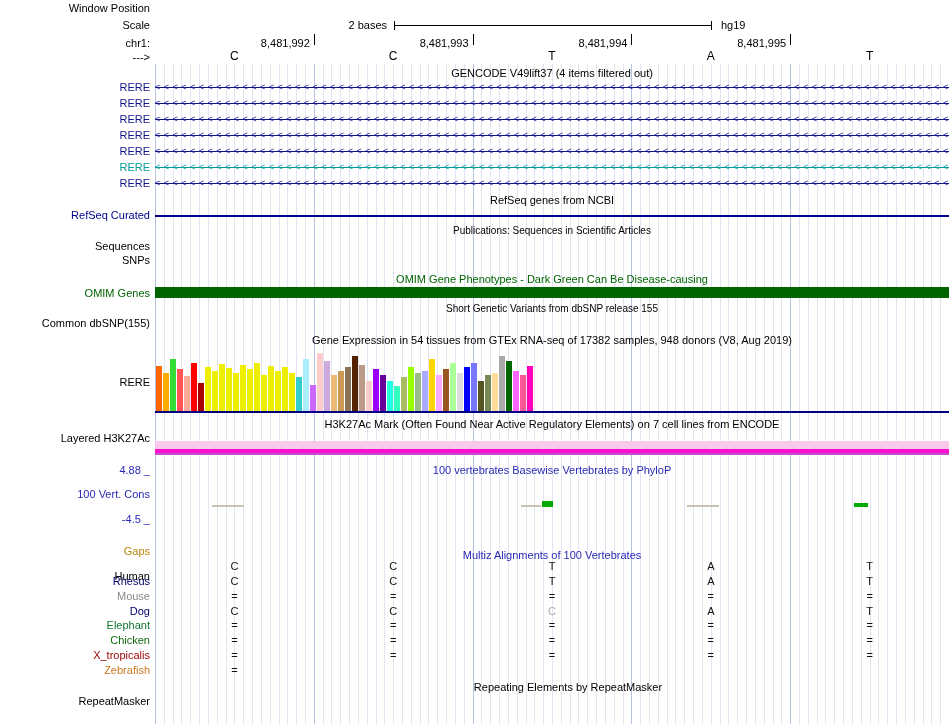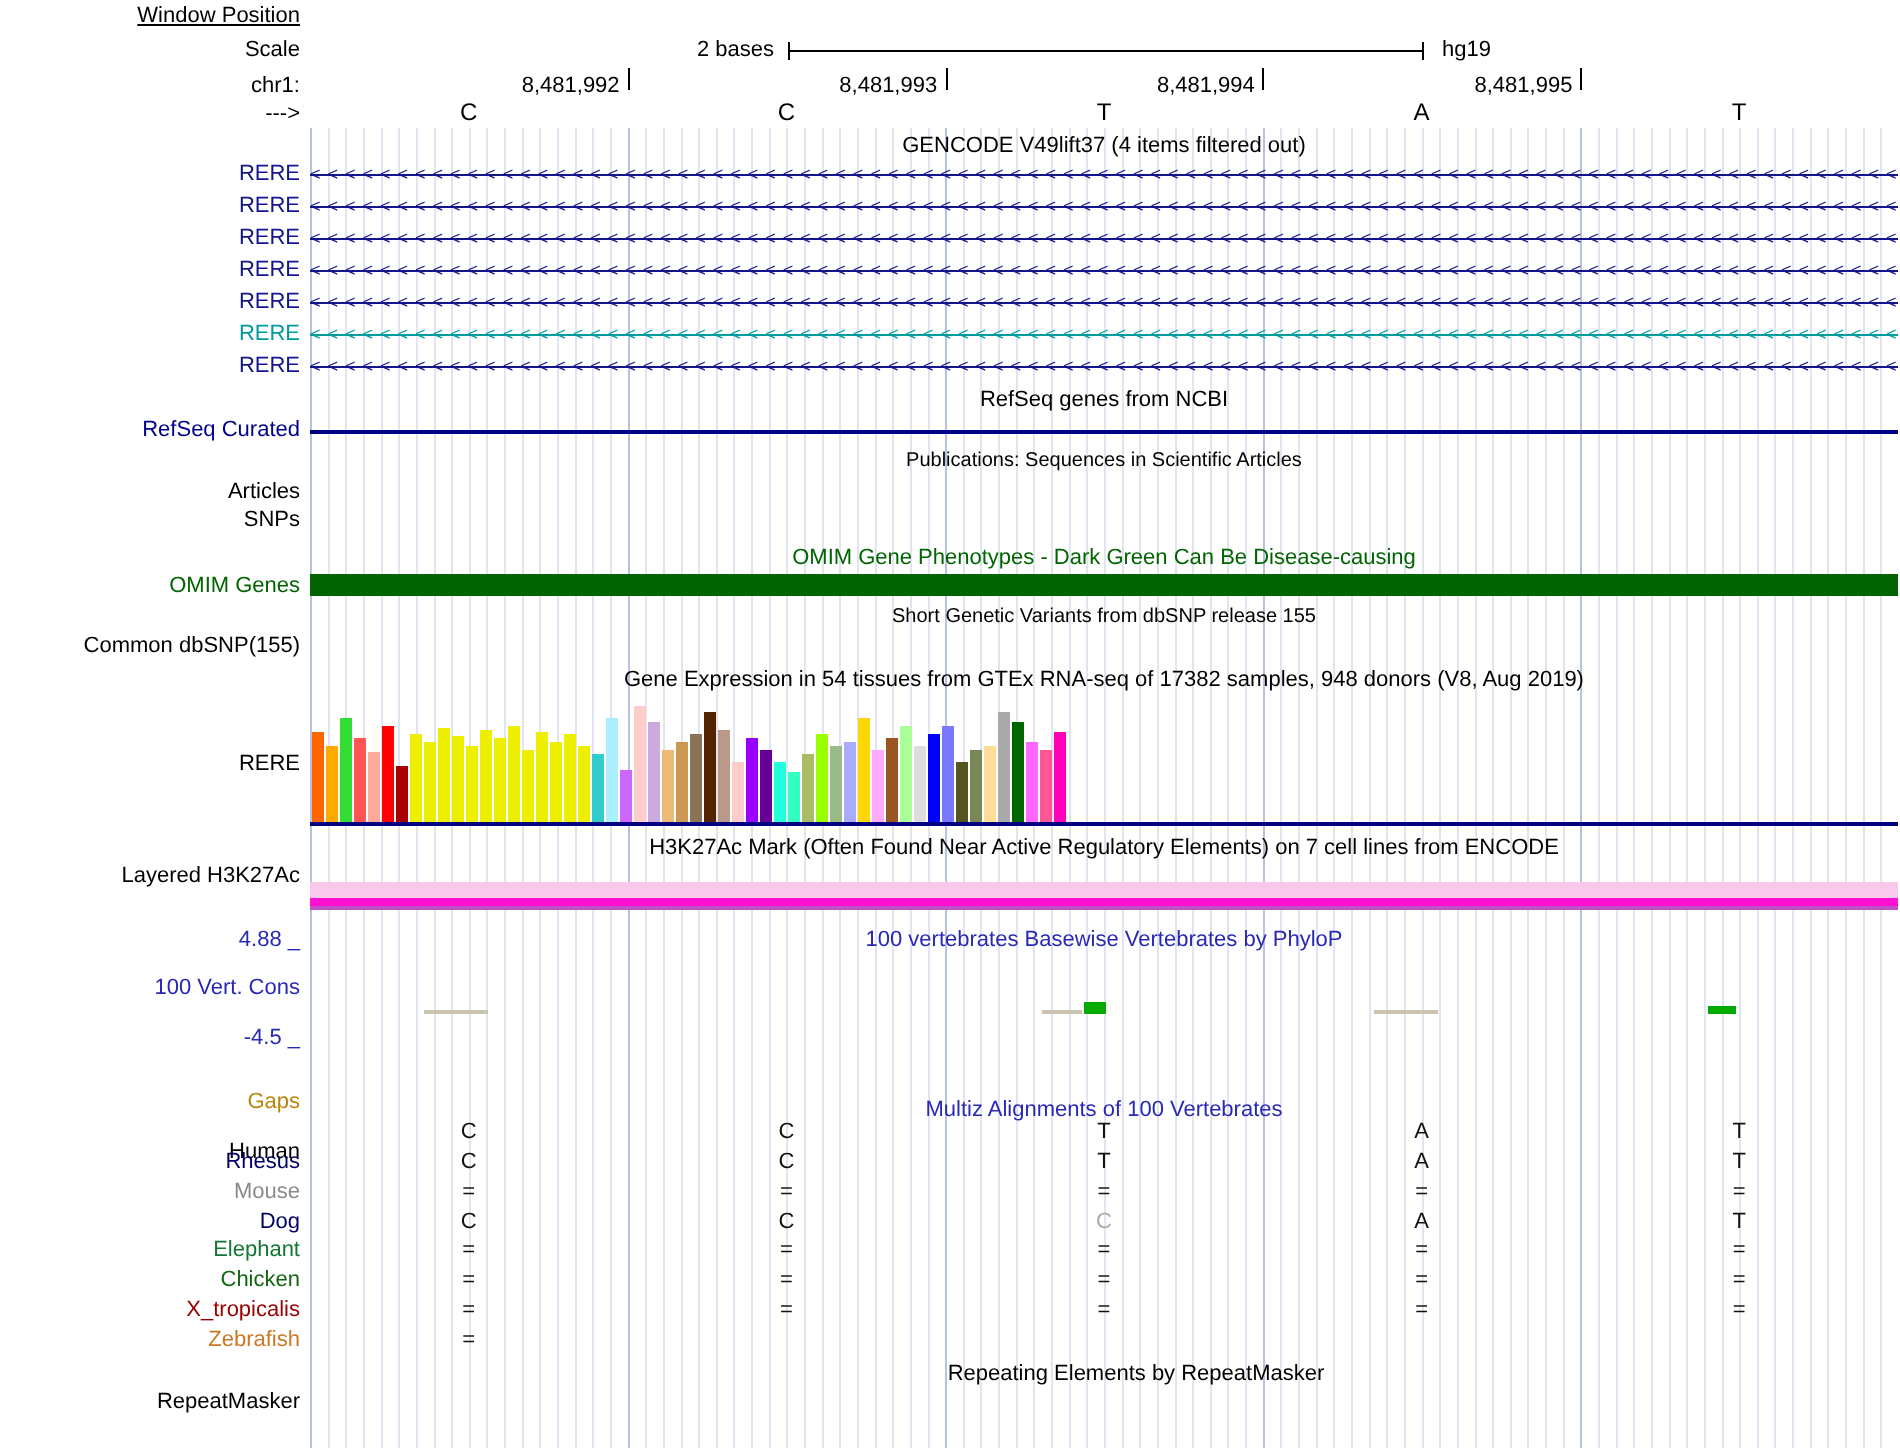--- a/index.html
+++ b/index.html
@@ -35,26 +35,26 @@
 
 <div class="browser">
   <div class="grid"></div>
 
 
   <div class="scale-text">2 bases</div>
   <div class="scale-bar"></div>
   <div class="scale-db">hg19</div>
 
   <div id="gen">
-      <div class="lbl" style="top: 1px; color: rgb(0, 0, 0); text-decoration: underline;">Window Position</div>
+      <div class="lbl" style="top: 1px; color: rgb(0, 0, 0);">Window Position</div>
       <div class="lbl" style="top: 18px; color: rgb(0, 0, 0);">Scale</div>
       <div class="lbl" style="top: 36px; color: rgb(0, 0, 0);">chr1:</div>
       <div class="lbl" style="top: 50px; color: rgb(0, 0, 0);">---&gt;</div>
       <div class="lbl" style="top: 208px; color: rgb(0, 0, 139);">RefSeq Curated</div>
-      <div class="lbl" style="top: 239px; color: rgb(0, 0, 0);">Articles</div>
+      <div class="lbl" style="top: 239px; color: rgb(0, 0, 0);">Sequences</div>
       <div class="lbl" style="top: 253px; color: rgb(0, 0, 0);">SNPs</div>
       <div class="lbl" style="top: 286px; color: rgb(0, 100, 0);">OMIM Genes</div>
       <div class="lbl" style="top: 316px; color: rgb(0, 0, 0);">Common dbSNP(155)</div>
       <div class="lbl" style="top: 375px; color: rgb(0, 0, 0);">RERE</div>
       <div class="lbl" style="top: 431px; color: rgb(0, 0, 0); padding-left: 24px;">Layered H3K27Ac</div>
       <div class="lbl" style="top: 463px; color: rgb(40, 40, 180);">4.88 _</div>
       <div class="lbl" style="top: 487px; color: rgb(40, 40, 180);">100 Vert. Cons</div>
       <div class="lbl" style="top: 512px; color: rgb(40, 40, 180);">-4.5 _</div>
       <div class="lbl" style="top: 694px; color: rgb(0, 0, 0);">RepeatMasker</div>
       <div class="chead" style="top: 66px; color: rgb(0, 0, 0);">GENCODE V49lift37 (4 items filtered out)</div>

